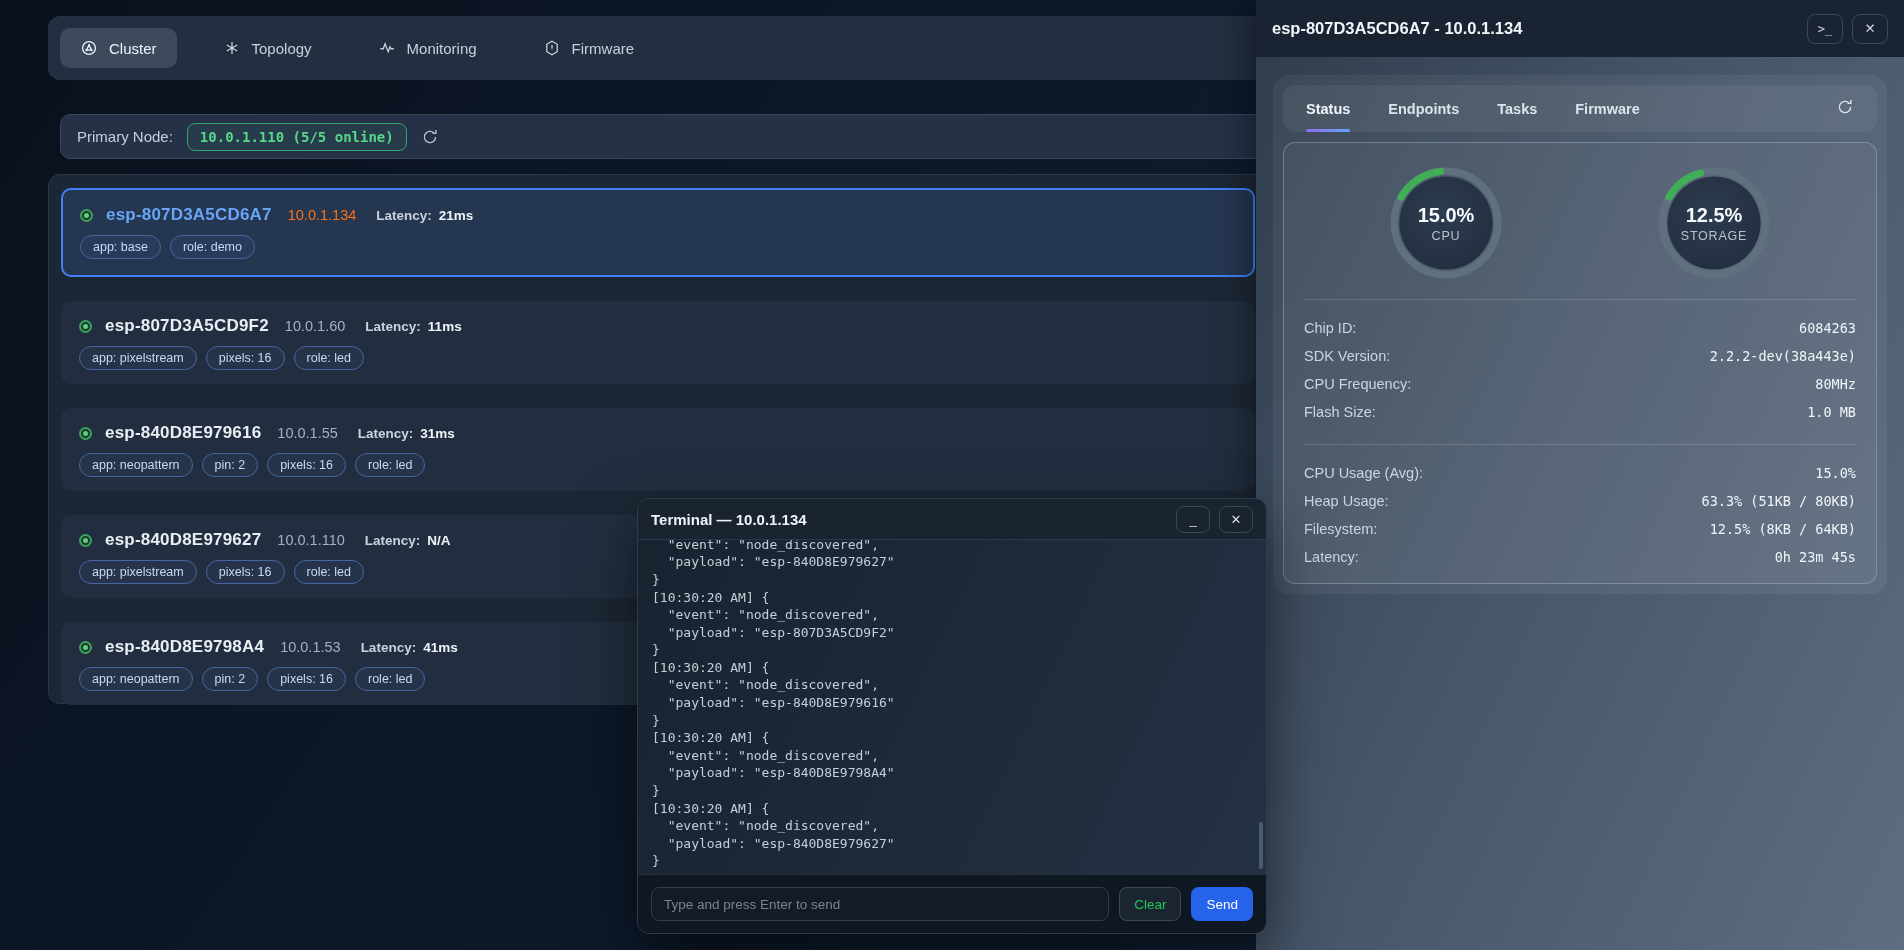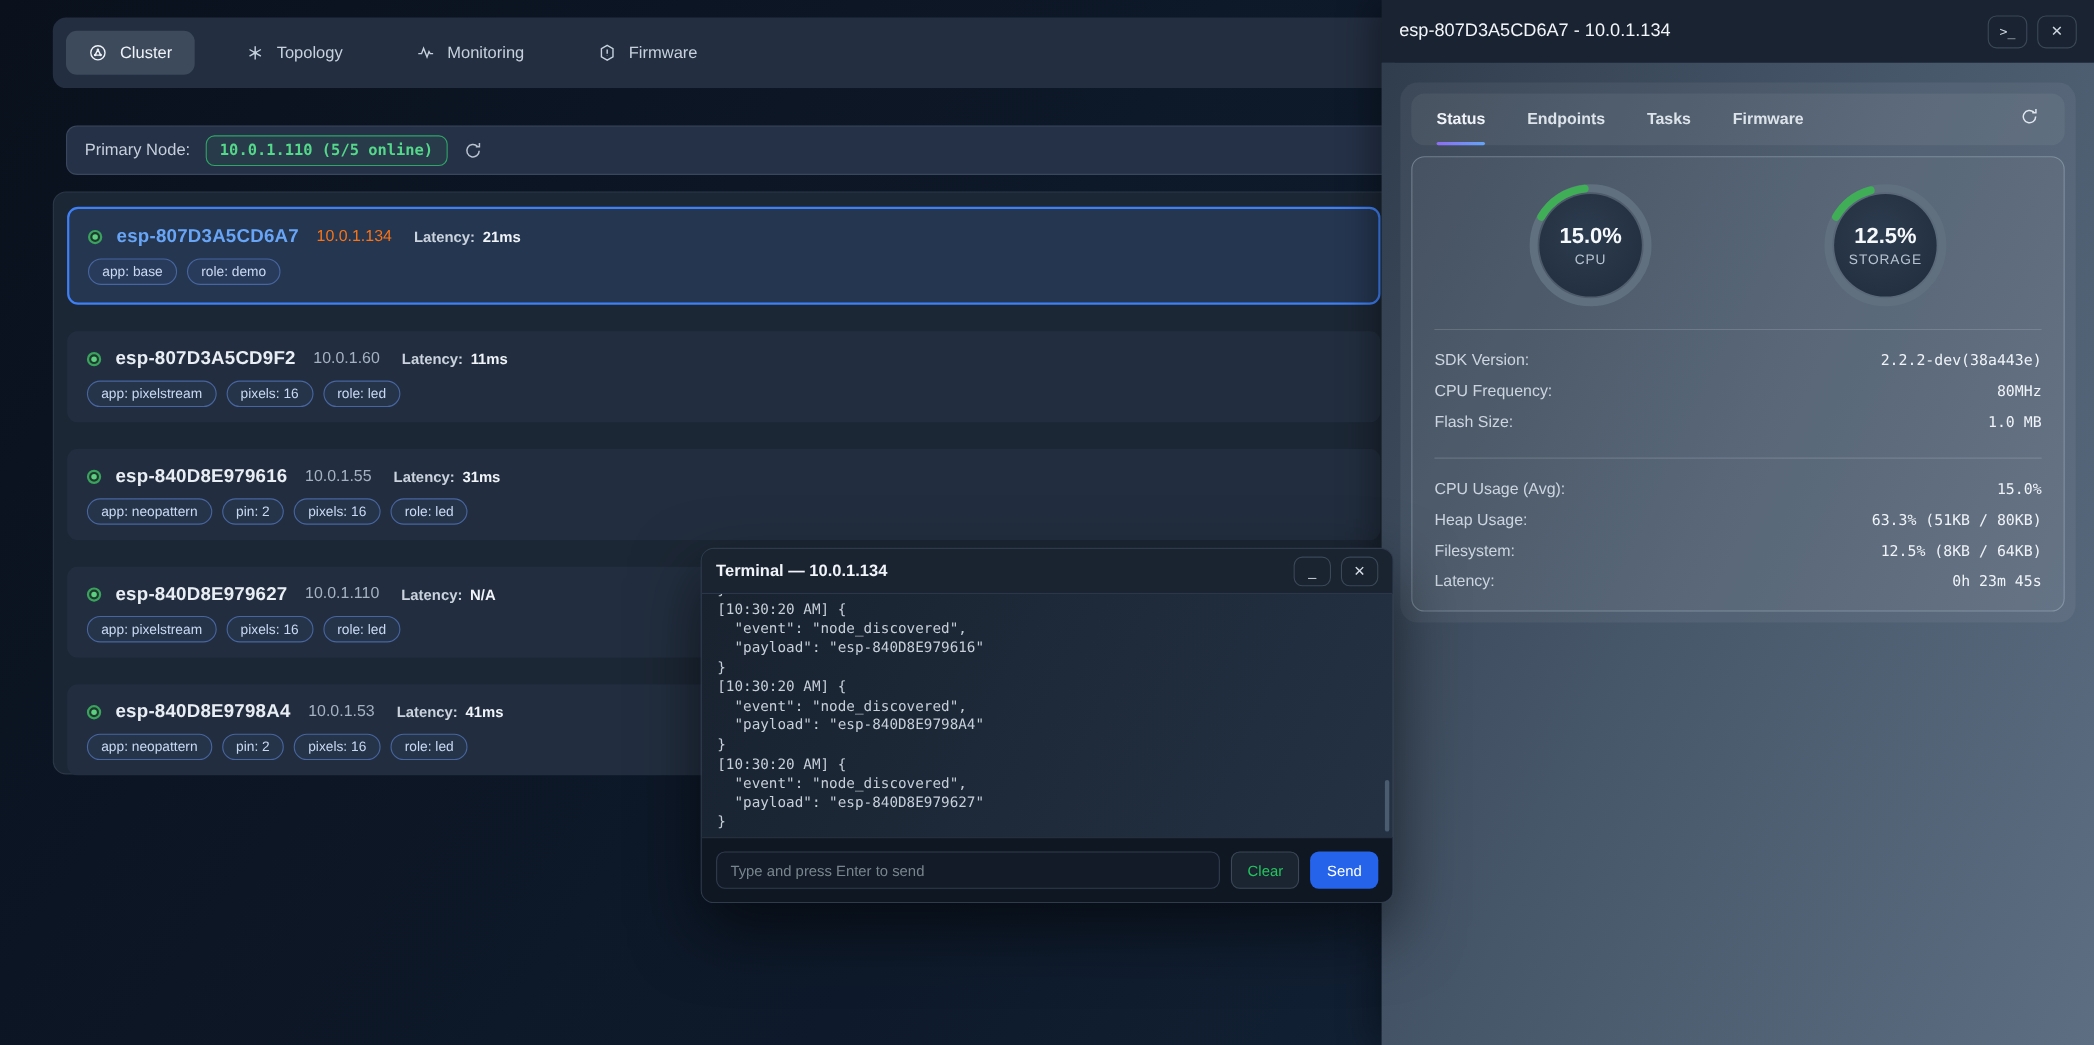--- a/index.html
+++ b/index.html
@@ -42,21 +42,21 @@
   .node-row.selected .node-name { color:#68a5f6; }
   .node-ip { font-size:14.5px; color:#a4b1c2; margin-left:16px; }
   .node-row.selected .node-ip { color:#f97316; }
   .lat-label { font-size:13.5px; font-weight:bold; color:#c9d2dd; margin-left:20px; }
   .lat-value { font-size:13.5px; font-weight:bold; color:#f0f4f8; margin-left:7px; }
   .row-tags { display:flex; gap:9px; margin-top:10px; }
   .tag { font-size:12.5px; color:#c9d9f2; border:1px solid #4765a0; border-radius:999px;
          background:rgba(90,130,210,0.08); padding:4px 12px; }
 
   
-  .terminal { position:absolute; left:637px; top:498px; width:630px; height:323px; z-index:30;
+  .terminal { position:absolute; left:637px; top:498px; width:630px; height:436px; z-index:30;
               border-radius:12px; border:1px solid #2f3b4b; display:flex; flex-direction:column;
               box-shadow:0 24px 60px rgba(0,0,0,0.55); overflow:hidden;
               background:linear-gradient(115deg,#18222f 0%,#243244 100%); }
   .term-header { height:41px; flex:none; background:#1a2330; border-bottom:1px solid #2b3748;
                  display:flex; align-items:center; padding:0 13px; }
   .term-title { font-size:15px; font-weight:bold; color:#f0f4f9; }
   .win-btns { margin-left:auto; display:flex; gap:9px; }
   .win-btn { width:34px; height:27px; border-radius:8px; border:1px solid #3b4857; background:transparent;
              color:#d6dde6; font-size:13px; line-height:1; display:flex; align-items:center;
              justify-content:center; cursor:pointer; font-family:"Liberation Sans",sans-serif; }
@@ -77,21 +77,21 @@
                font-family:"Liberation Sans",sans-serif; }
   .btn-send { height:34px; padding:0 15px; background:#2563eb; border:none; border-radius:8px;
               color:#ffffff; font-size:13.5px; cursor:pointer; font-family:"Liberation Sans",sans-serif; }
 
   
   .side-panel { position:absolute; right:0; top:0; width:648px; height:950px; z-index:20;
                 display:flex; flex-direction:column;
                 box-shadow:-10px 0 30px rgba(0,0,0,0.35); }
   .panel-header { height:57px; flex:none; background:#1a2331; display:flex; align-items:center;
                   padding:0 16px; }
-  .panel-title { font-size:16.5px; font-weight:normal; color:#f2f5f9; }
+  .panel-title { font-size:16.5px; font-weight:bold; color:#f2f5f9; }
   .panel-btn { width:36px; height:30px; border-radius:8px; border:1px solid #3b4857; background:transparent;
                color:#cdd6e0; display:flex; align-items:center; justify-content:center; cursor:pointer; }
   .panel-btn .term-glyph { font-family:"DejaVu Sans Mono",monospace; font-size:12px; }
   .panel-body { flex:1; padding:18px 17px;
                 background:linear-gradient(115deg,#303d4d 0%,#47576a 45%,#5e6e82 100%); }
   .panel-section { background:rgba(255,255,255,0.055); border-radius:16px; padding:10px; }
   .tab-bar { height:47px; border-radius:12px; background:rgba(255,255,255,0.06);
              display:flex; align-items:stretch; gap:38px; padding:0 23px; }
   .tab { position:relative; display:flex; align-items:center; color:#dce3ea; font-size:14.5px;
          font-weight:bold; cursor:pointer; }
@@ -301,20 +301,24 @@
                 <div class="gauge-value">12.5%</div>
                 <div class="gauge-label">STORAGE</div>
               </div>
             </div>
           </div>
 
           <hr class="divider">
 
           <div>
             <div class="kv-row">
+              <span class="kv-label">Chip ID:</span>
+              <span class="kv-value">6084263</span>
+            </div>
+            <div class="kv-row">
               <span class="kv-label">SDK Version:</span>
               <span class="kv-value">2.2.2-dev(38a443e)</span>
             </div>
             <div class="kv-row">
               <span class="kv-label">CPU Frequency:</span>
               <span class="kv-value">80MHz</span>
             </div>
             <div class="kv-row">
               <span class="kv-label">Flash Size:</span>
               <span class="kv-value">1.0 MB</span>

